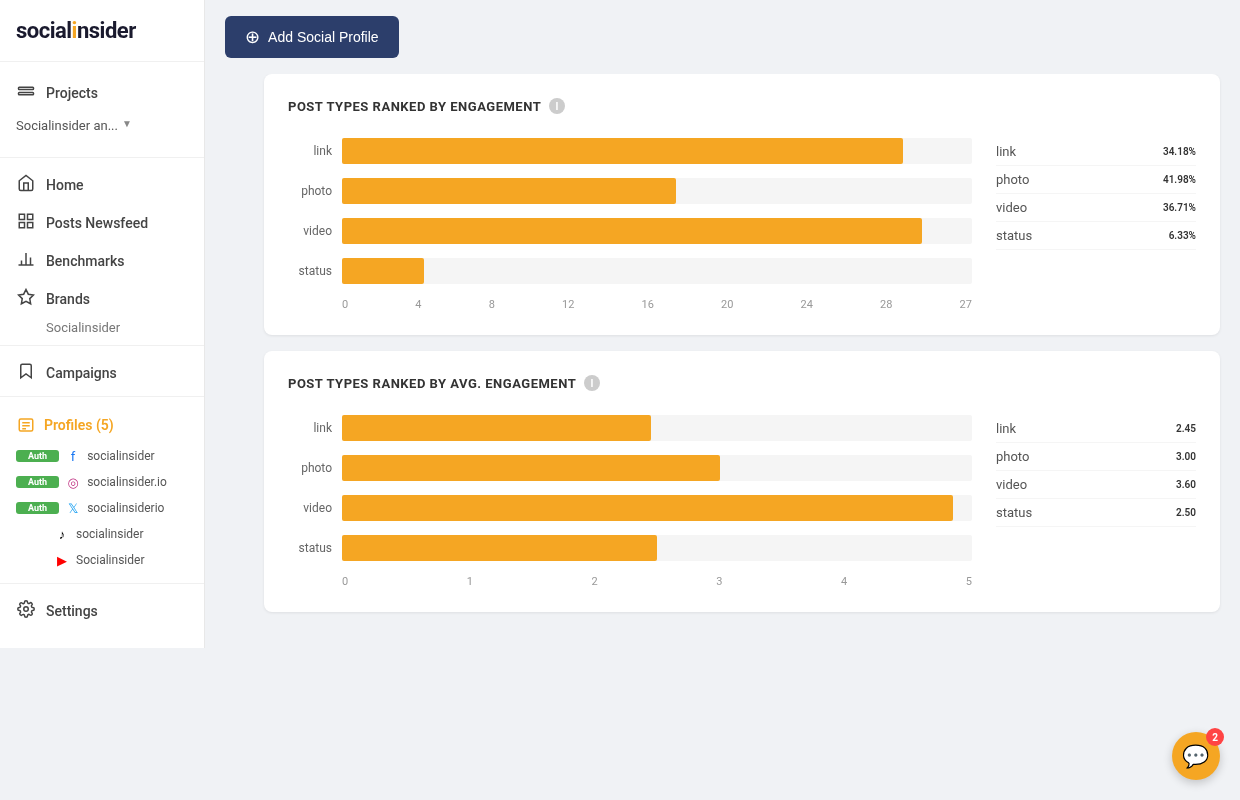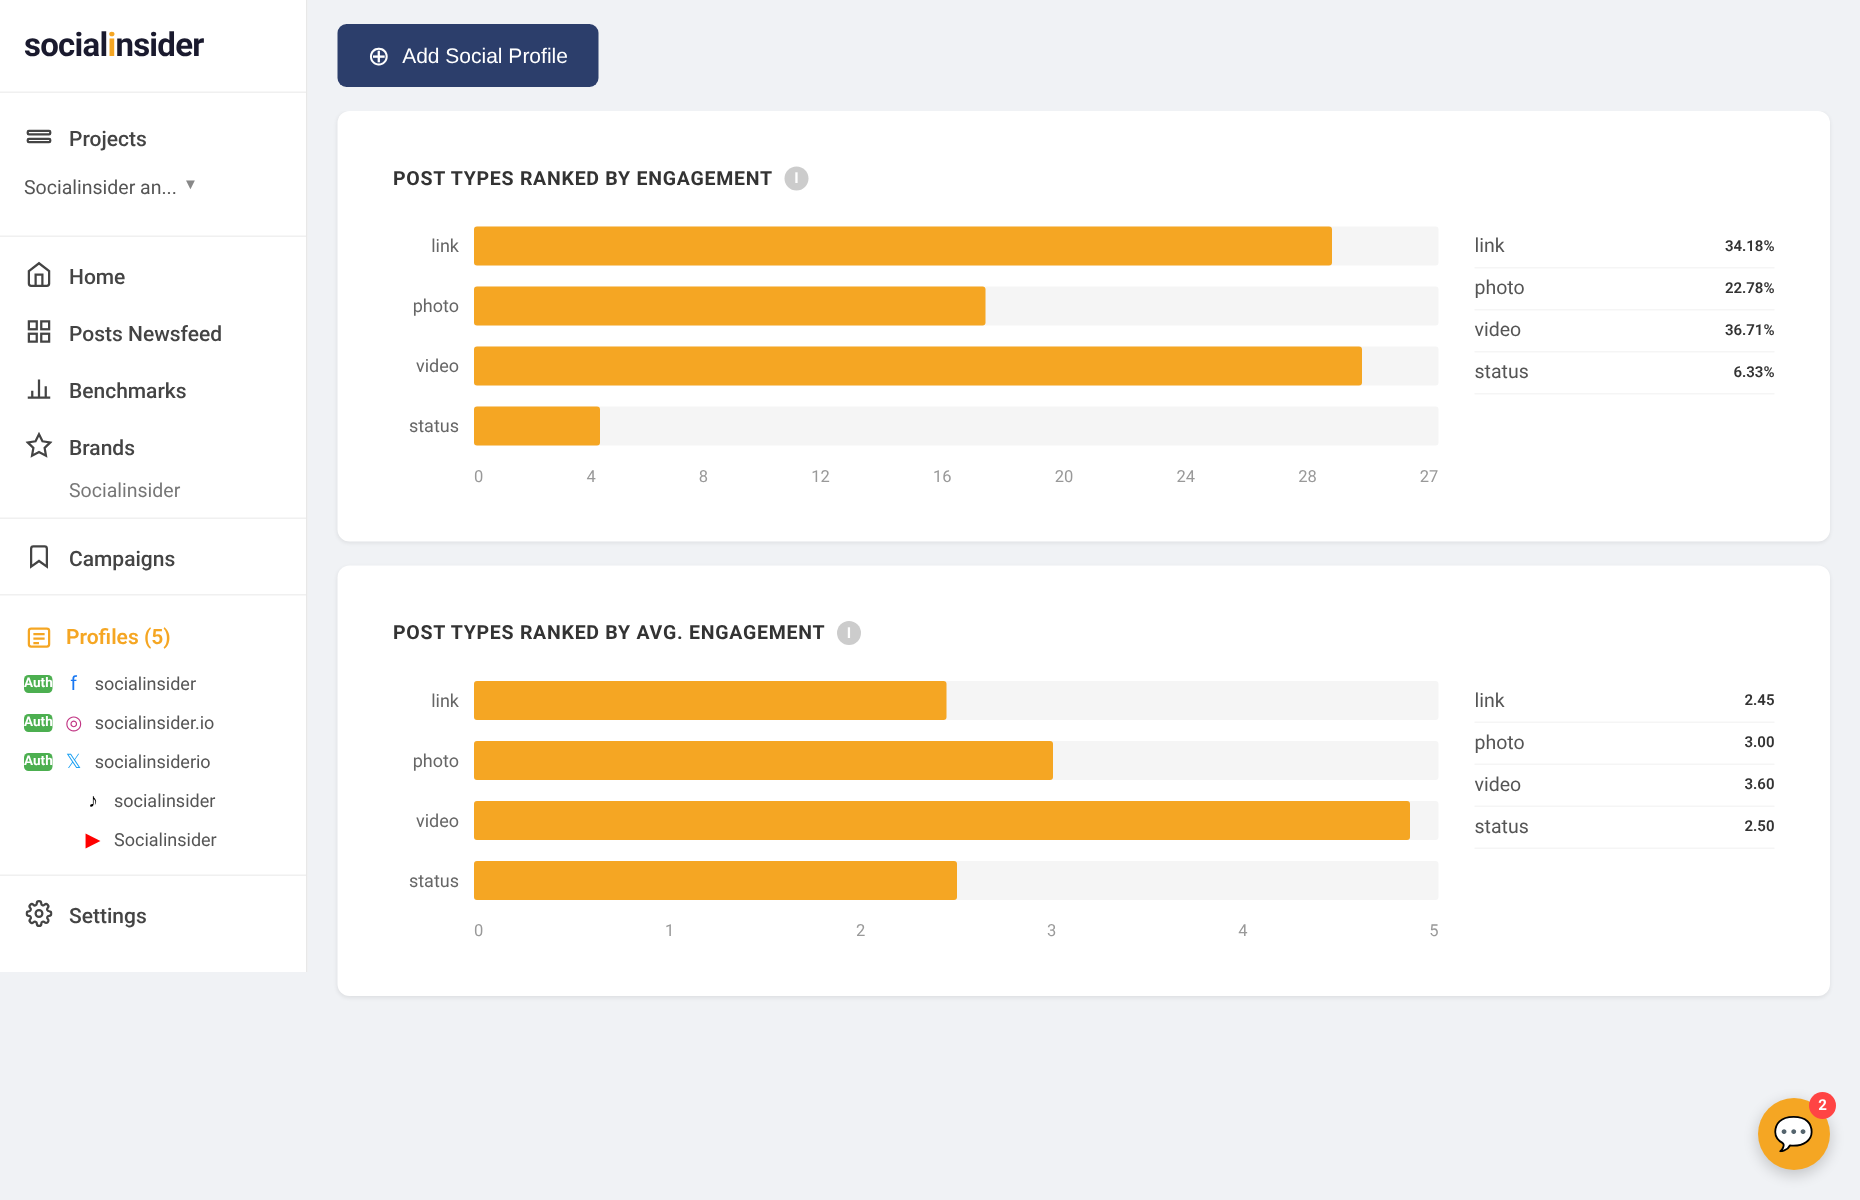--- a/index.html
+++ b/index.html
@@ -19,40 +19,40 @@
     .project-selector { display: flex; align-items: flex-start; padding: 8px 16px; font-size: 13px; color: #555; cursor: pointer; gap: 4px; }
     .project-selector-arrow { font-size: 10px; color: #888; }
 
     .brand-name { padding: 4px 16px 4px 46px; font-size: 13px; color: #777; }
 
     .profiles-section { padding: 4px 0; }
     .profiles-header { display: flex; align-items: center; padding: 8px 16px; font-size: 14px; font-weight: 600; color: #f5a623; cursor: pointer; gap: 8px; }
     .profiles-header-icon { width: 20px; height: 20px; display: flex; align-items: center; justify-content: center; font-size: 14px; color: #f5a623; }
 
     .profile-item { display: flex; align-items: center; padding: 5px 10px 5px 16px; gap: 6px; font-size: 12px; color: #555; cursor: pointer; }
-    .auth-badge { background: #4CAF50; color: #fff; font-size: 9px; font-weight: 700; padding: 1px 0; border-radius: 3px; flex-shrink: 0; }
+    .auth-badge { background: #4CAF50; color: #fff; font-size: 9px; font-weight: 700; padding: 1px 12px; border-radius: 3px; flex-shrink: 0; }
     .social-icon { width: 16px; height: 16px; display: flex; align-items: center; justify-content: center; font-size: 13px; flex-shrink: 0; }
     .social-icon.fb { color: #1877F2; }
     .social-icon.ig { color: #C13584; }
     .social-icon.tw { color: #1DA1F2; }
     .social-icon.tk { color: #000; }
     .social-icon.yt { color: #FF0000; }
     .profile-name { font-size: 12px; }
 
     .divider { height: 1px; background: #f0f0f0; margin: 6px 0; }
 
     
     .main { flex: 1; display: flex; flex-direction: column; overflow: hidden; }
     .main-header { padding: 16px 20px; background: #f0f2f5; }
     .add-profile-btn { display: flex; align-items: center; gap: 8px; background: #2c3e6b; color: #fff; border: none; padding: 10px 20px; border-radius: 6px; font-size: 14px; font-weight: 500; cursor: pointer; }
     .add-profile-btn-icon { font-size: 18px; font-weight: 300; }
 
     .main-content { flex: 1; overflow-y: auto; padding: 0 20px 20px; display: flex; flex-direction: column; gap: 16px; }
 
-    .chart-card { background: #fff; border-radius: 8px; padding: 37px; box-shadow: 0 1px 3px rgba(0,0,0,0.08); }
+    .chart-card { background: #fff; border-radius: 8px; padding: 24px; box-shadow: 0 1px 3px rgba(0,0,0,0.08); margin-left: 39px; }
     .chart-title { font-size: 13px; font-weight: 700; letter-spacing: 0.5px; color: #333; text-transform: uppercase; display: flex; align-items: center; gap: 8px; margin-bottom: 24px; }
     .info-icon { width: 16px; height: 16px; border-radius: 50%; background: #ccc; color: #fff; font-size: 10px; display: flex; align-items: center; justify-content: center; cursor: pointer; flex-shrink: 0; }
 
     .chart-area { display: flex; gap: 24px; align-items: flex-start; }
     .bar-chart { flex: 1; }
     .bar-row { display: flex; align-items: center; margin-bottom: 14px; gap: 10px; }
     .bar-label { width: 44px; text-align: right; font-size: 12px; color: #666; flex-shrink: 0; }
     .bar-container { flex: 1; height: 26px; background: #f5f5f5; border-radius: 2px; position: relative; }
     .bar-fill { height: 100%; background: #f5a623; border-radius: 2px; }
     .chart-axis { display: flex; justify-content: space-between; padding-left: 54px; margin-top: 4px; }
@@ -258,21 +258,21 @@
             <span class="axis-tick">27</span>
           </div>
         </div>
         <div class="chart-legend">
           <div class="legend-row">
             <span class="legend-label">link</span>
             <span class="legend-value">34.18%</span>
           </div>
           <div class="legend-row">
             <span class="legend-label">photo</span>
-            <span class="legend-value">22.78%</span>
+            <span class="legend-value">41.98%</span>
           </div>
           <div class="legend-row">
             <span class="legend-label">video</span>
             <span class="legend-value">36.71%</span>
           </div>
           <div class="legend-row">
             <span class="legend-label">status</span>
             <span class="legend-value">6.33%</span>
           </div>
         </div>

